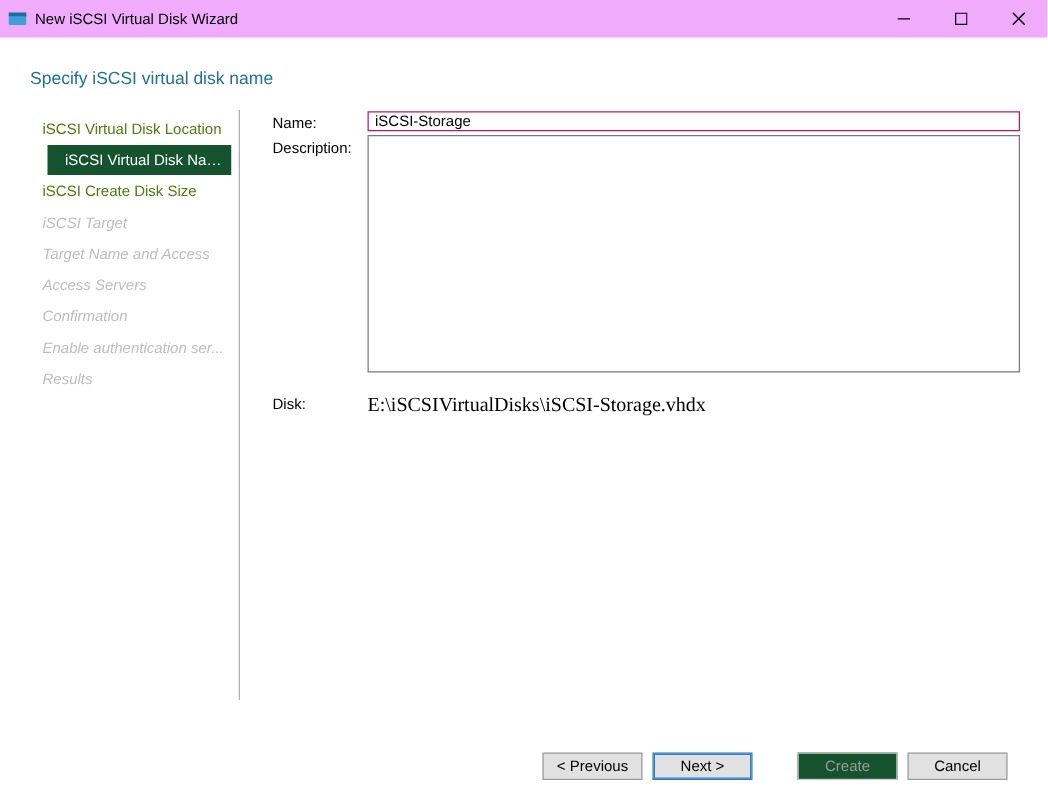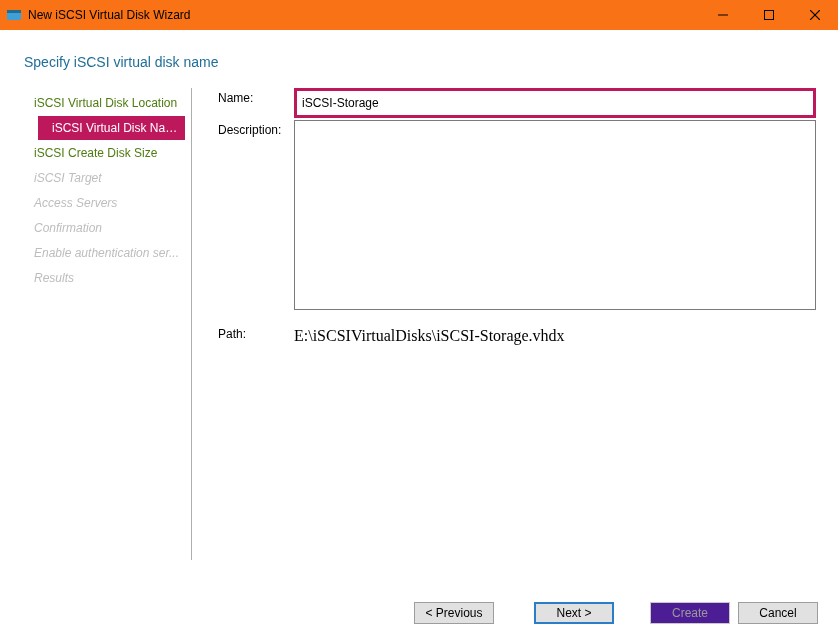--- a/index.html
+++ b/index.html
@@ -2,21 +2,21 @@
 <html><head>
 <meta charset="utf-8">
 <style>
   * { box-sizing: border-box; font-family: "Segoe UI", Arial, sans-serif; }
   html, body { margin:0; padding:0; }
   body { background:#fff; width:838px; height:636px; overflow:hidden; color:#000; }
 
   
   .titlebar {
     height:30px; display:flex; align-items:center; padding-left:6px;
-    font-size:12px; color:#000; background:#f97316;
+    font-size:12px; color:#000; background:#f0abfc;
   }
   .titlebar .app-icon {
     width:16px; height:16px; margin-right:6px; display:flex; align-items:center; justify-content:center;
   }
   .titlebar .app-icon svg { width:16px; height:16px; }
   .titlebar .win-controls { margin-left:auto; display:flex; }
   .titlebar .win-btn {
     width:46px; height:30px; display:flex; align-items:center; justify-content:center;
     font-size:13px; color:#000; cursor:default;
   }
@@ -34,65 +34,64 @@
   }
   .step-list {
     width:182px; border-right:1px solid #aeaeae; padding-top:2px;
   }
   .step-item {
     font-size:12px; padding:4px 4px 4px 14px; margin:1px 6px 1px 10px;
     color:#4d7c0f; cursor:default; line-height:16px;
     white-space:nowrap; overflow:hidden; text-overflow:ellipsis;
   }
   .step-item.selected {
-    background:#be185d; color:#fff;margin-left:28px;
+    background:#14532d; color:#fff;margin-left:28px;
   }
   .step-item.disabled {
     color:#bdbdbd;
     font-style:italic;
   }
 
   .form-area {
     flex:1; padding-left:26px; padding-top:0;
   }
   .form-row { display:flex; margin-bottom:2px; align-items:flex-start; }
   .form-label {
     width:76px; font-size:12px; padding-top:3px; color:#000;
   }
   .form-field { flex:1; }
   .text-input {
-    width:100%; height:30px; border:3px solid #be185d;
+    width:100%; height:16px; border:1px solid #be185d;
     font-size:12px; padding:1px 5px; outline:none;
   }
   .textarea-input {
     width:100%; height:190px; border:1px solid #7a7a7a; background:#fff;
     font-size:12px; padding:3px 5px; resize:none; outline:none;
   }
   .path-value {
     font-size:16px; padding-top:3px;font-family:Liberation Serif, serif;
   }
 
   
   .footer {
-    position:absolute; left:0; right:0; bottom:0;
+    position:absolute; left:0; right:12px; bottom:0;
     height:46px; display:flex; align-items:center; justify-content:flex-end;
     padding-right:20px; gap:8px;
   }
   .btn {
     width:80px; height:22px; font-size:12px; border:1px solid #9d9d9d;
     background:#e1e1e1; color:#000; text-align:center; line-height:20px;
     cursor:default;
   }
   .btn.default {
     border:1px solid #2a7ec8;
     box-shadow:0 0 0 1px #2a7ec8 inset;
-    margin-left:32px;
   }
   .btn.disabled {
-    color:#9a9a9a; background:#4c1d95; border-color:#c8c8c8;
+    color:#9a9a9a; background:#14532d; border-color:#c8c8c8;
   }
   .btn-gap { width:20px; }
 </style>
 </head>
 <body>
 
 <div class="titlebar">
   <span class="app-icon">
     <svg viewBox="0 0 16 16">
         <rect x="1" y="4" width="14" height="9" fill="#3ea0d6" rx="1"></rect>
@@ -121,41 +120,42 @@
 </div>
 
 <div class="wizard-heading">Specify iSCSI virtual disk name</div>
 
 <div class="wizard-body">
   <div class="step-list">
     <div class="step-item">iSCSI Virtual Disk Location</div>
     <div class="step-item selected">iSCSI Virtual Disk Name</div>
     <div class="step-item">iSCSI Create Disk Size</div>
     <div class="step-item disabled">iSCSI Target</div>
+    <div class="step-item disabled">Target Name and Access</div>
     <div class="step-item disabled">Access Servers</div>
     <div class="step-item disabled">Confirmation</div>
     <div class="step-item disabled">Enable authentication ser...</div>
     <div class="step-item disabled">Results</div>
   </div>
 
   <div class="form-area">
     <div class="form-row">
       <div class="form-label">Name:</div>
       <div class="form-field">
         <input class="text-input" type="text" value="iSCSI-Storage" style="">
       </div>
     </div>
     <div class="form-row">
       <div class="form-label">Description:</div>
       <div class="form-field">
         <textarea class="textarea-input" style=""></textarea>
       </div>
     </div>
     <div class="form-row" style="margin-top:10px;">
-      <div class="form-label">Path:</div>
+      <div class="form-label">Disk:</div>
       <div class="form-field path-value">E:\iSCSIVirtualDisks\iSCSI-Storage.vhdx</div>
     </div>
   </div>
 </div>
 
 <div class="footer">
   <div class="btn">&lt; Previous</div>
   <div class="btn default">Next &gt;</div>
   <div class="btn-gap"></div>
   <div class="btn disabled">Create</div>

